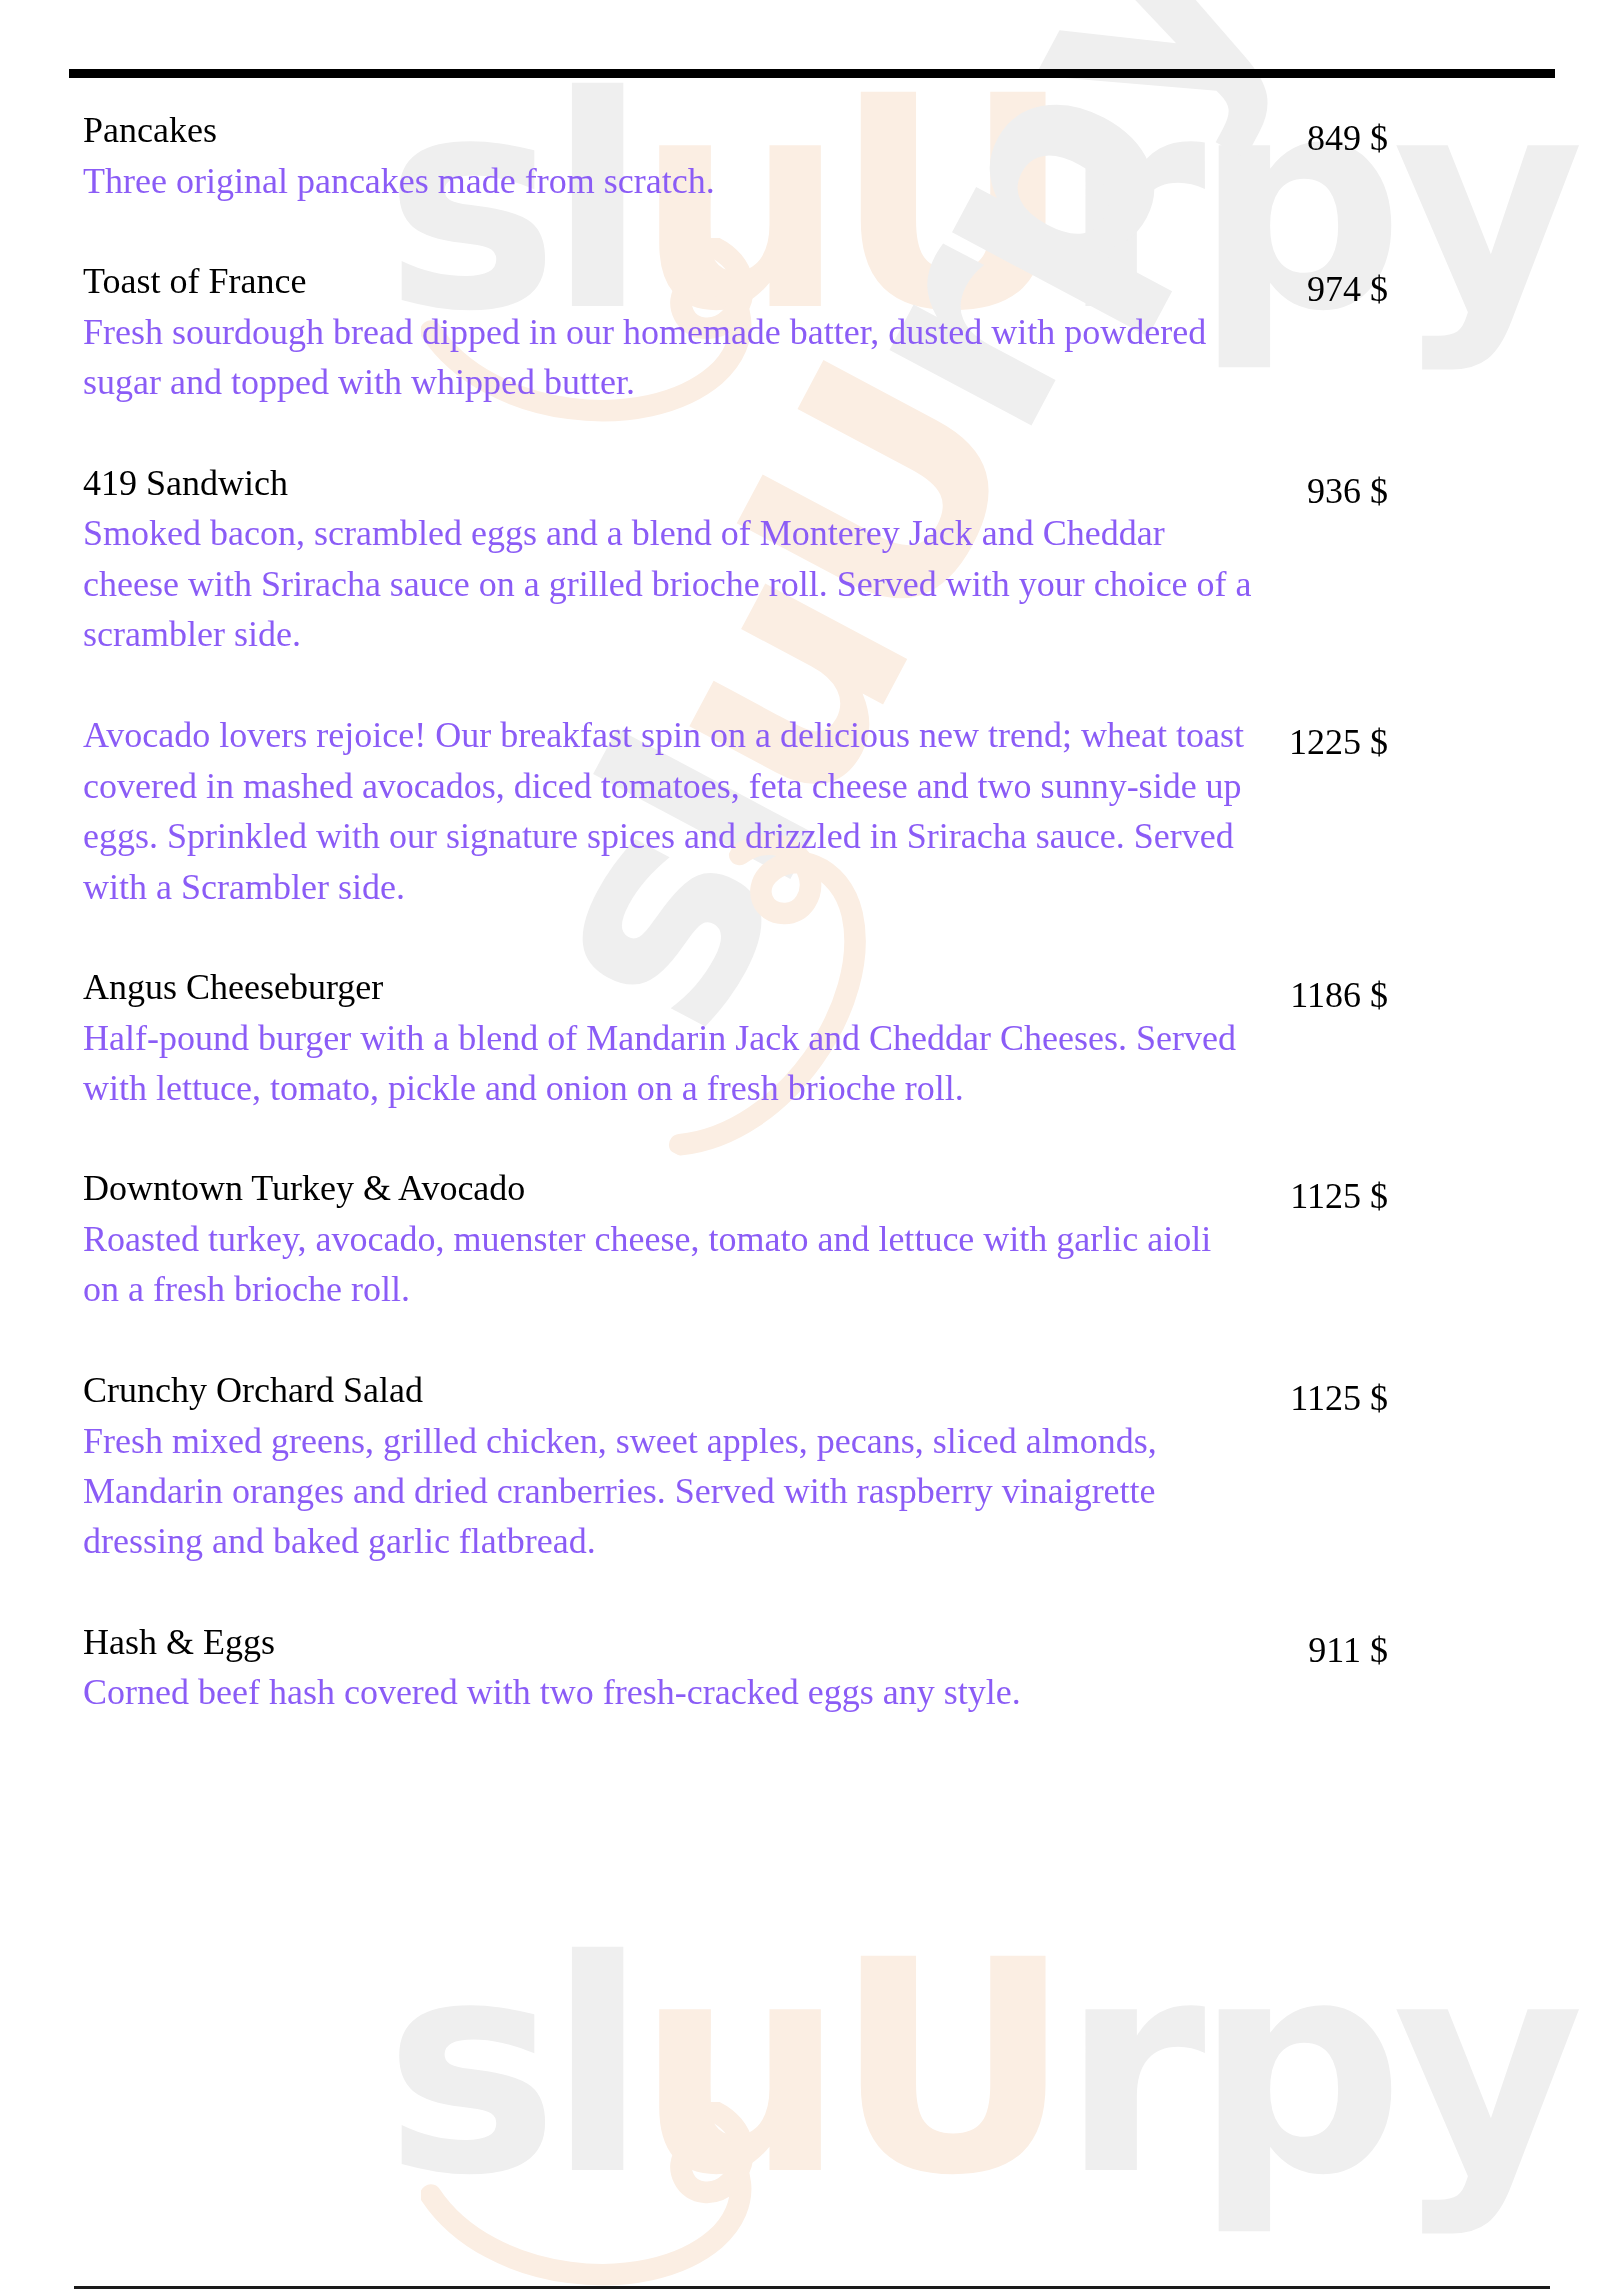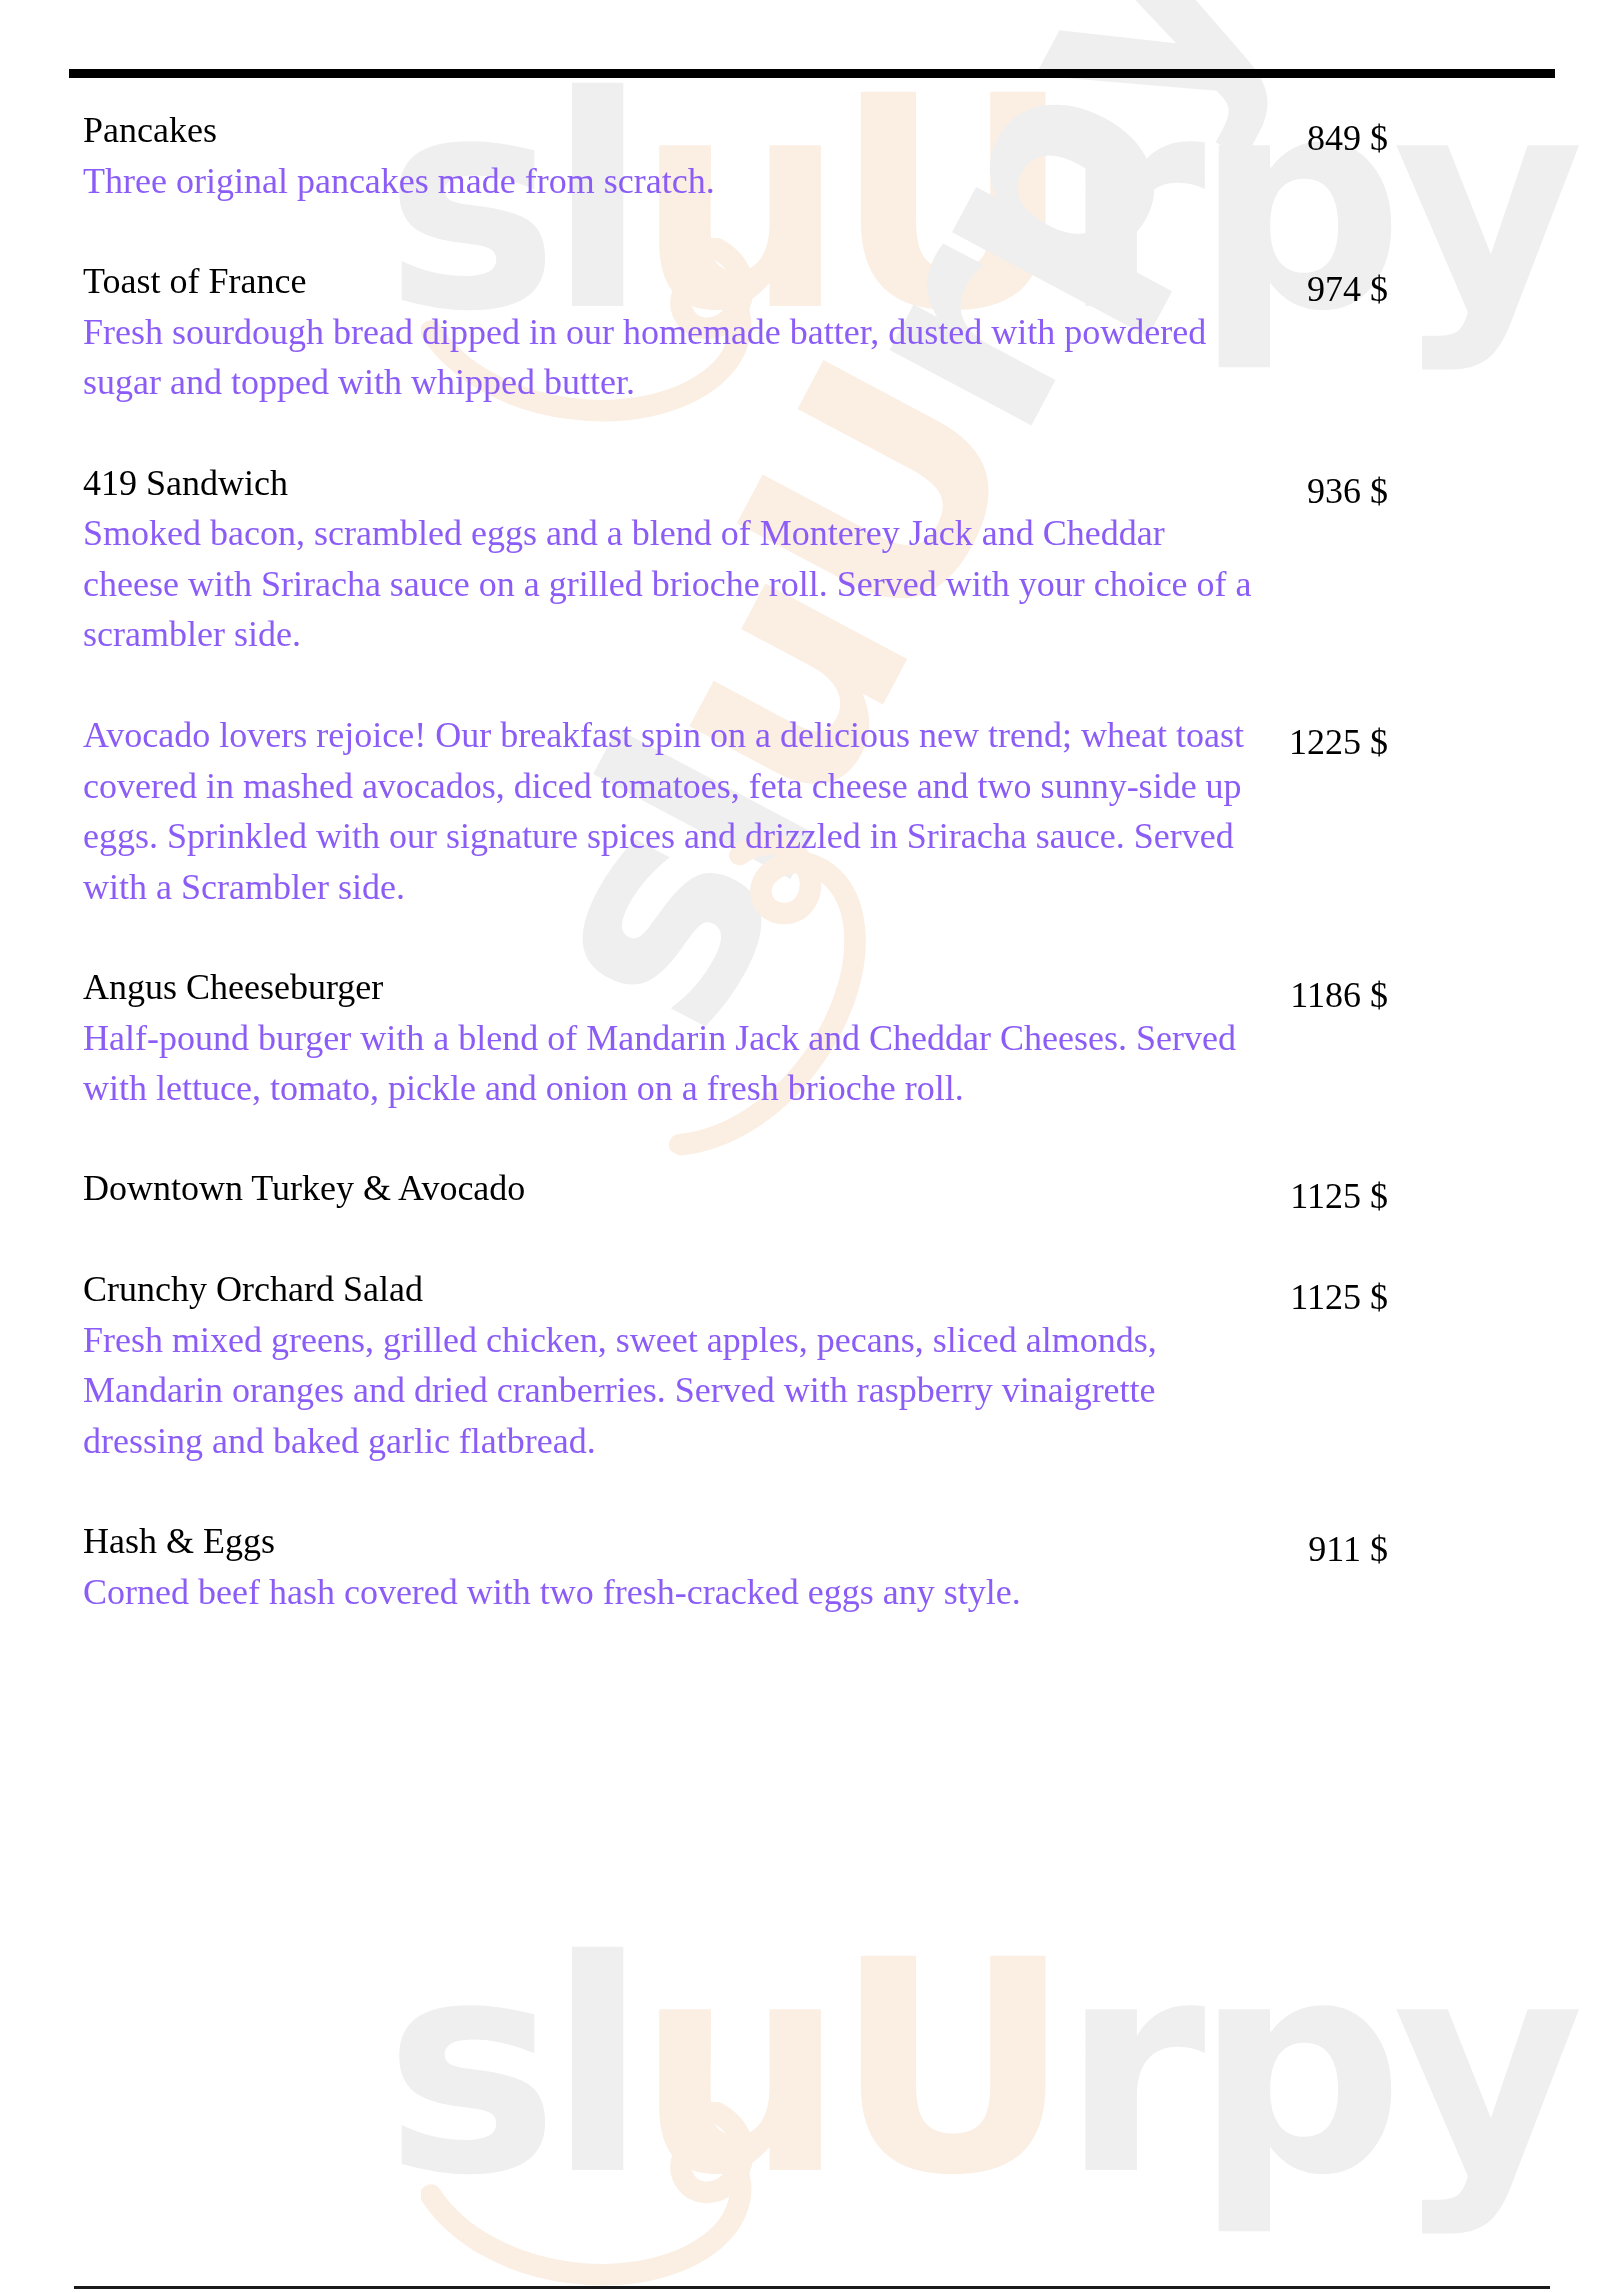--- a/index.html
+++ b/index.html
@@ -206,20 +206,21 @@
           <div class="item-name">Angus Cheeseburger</div>
         </div>
         <div class="item-price">1186 $</div>
         <div class="item-desc">Half-pound burger with a blend of Mandarin Jack and Cheddar Cheeses. Served with lettuce, tomato, pickle and onion on a fresh brioche roll.</div>
       </div>
       <div class="menu-item">
         <div class="item-head">
           <div class="item-name">Downtown Turkey &amp; Avocado</div>
         </div>
         <div class="item-price">1125 $</div>
+        <div class="item-desc">Roasted turkey, avocado, muenster cheese, tomato and lettuce with garlic aioli on a fresh brioche roll.</div>
       </div>
       <div class="menu-item">
         <div class="item-head">
           <div class="item-name">Crunchy Orchard Salad</div>
         </div>
         <div class="item-price">1125 $</div>
         <div class="item-desc">Fresh mixed greens, grilled chicken, sweet apples, pecans, sliced almonds, Mandarin oranges and dried cranberries. Served with raspberry vinaigrette dressing and baked garlic flatbread.</div>
       </div>
       <div class="menu-item">
         <div class="item-head">

